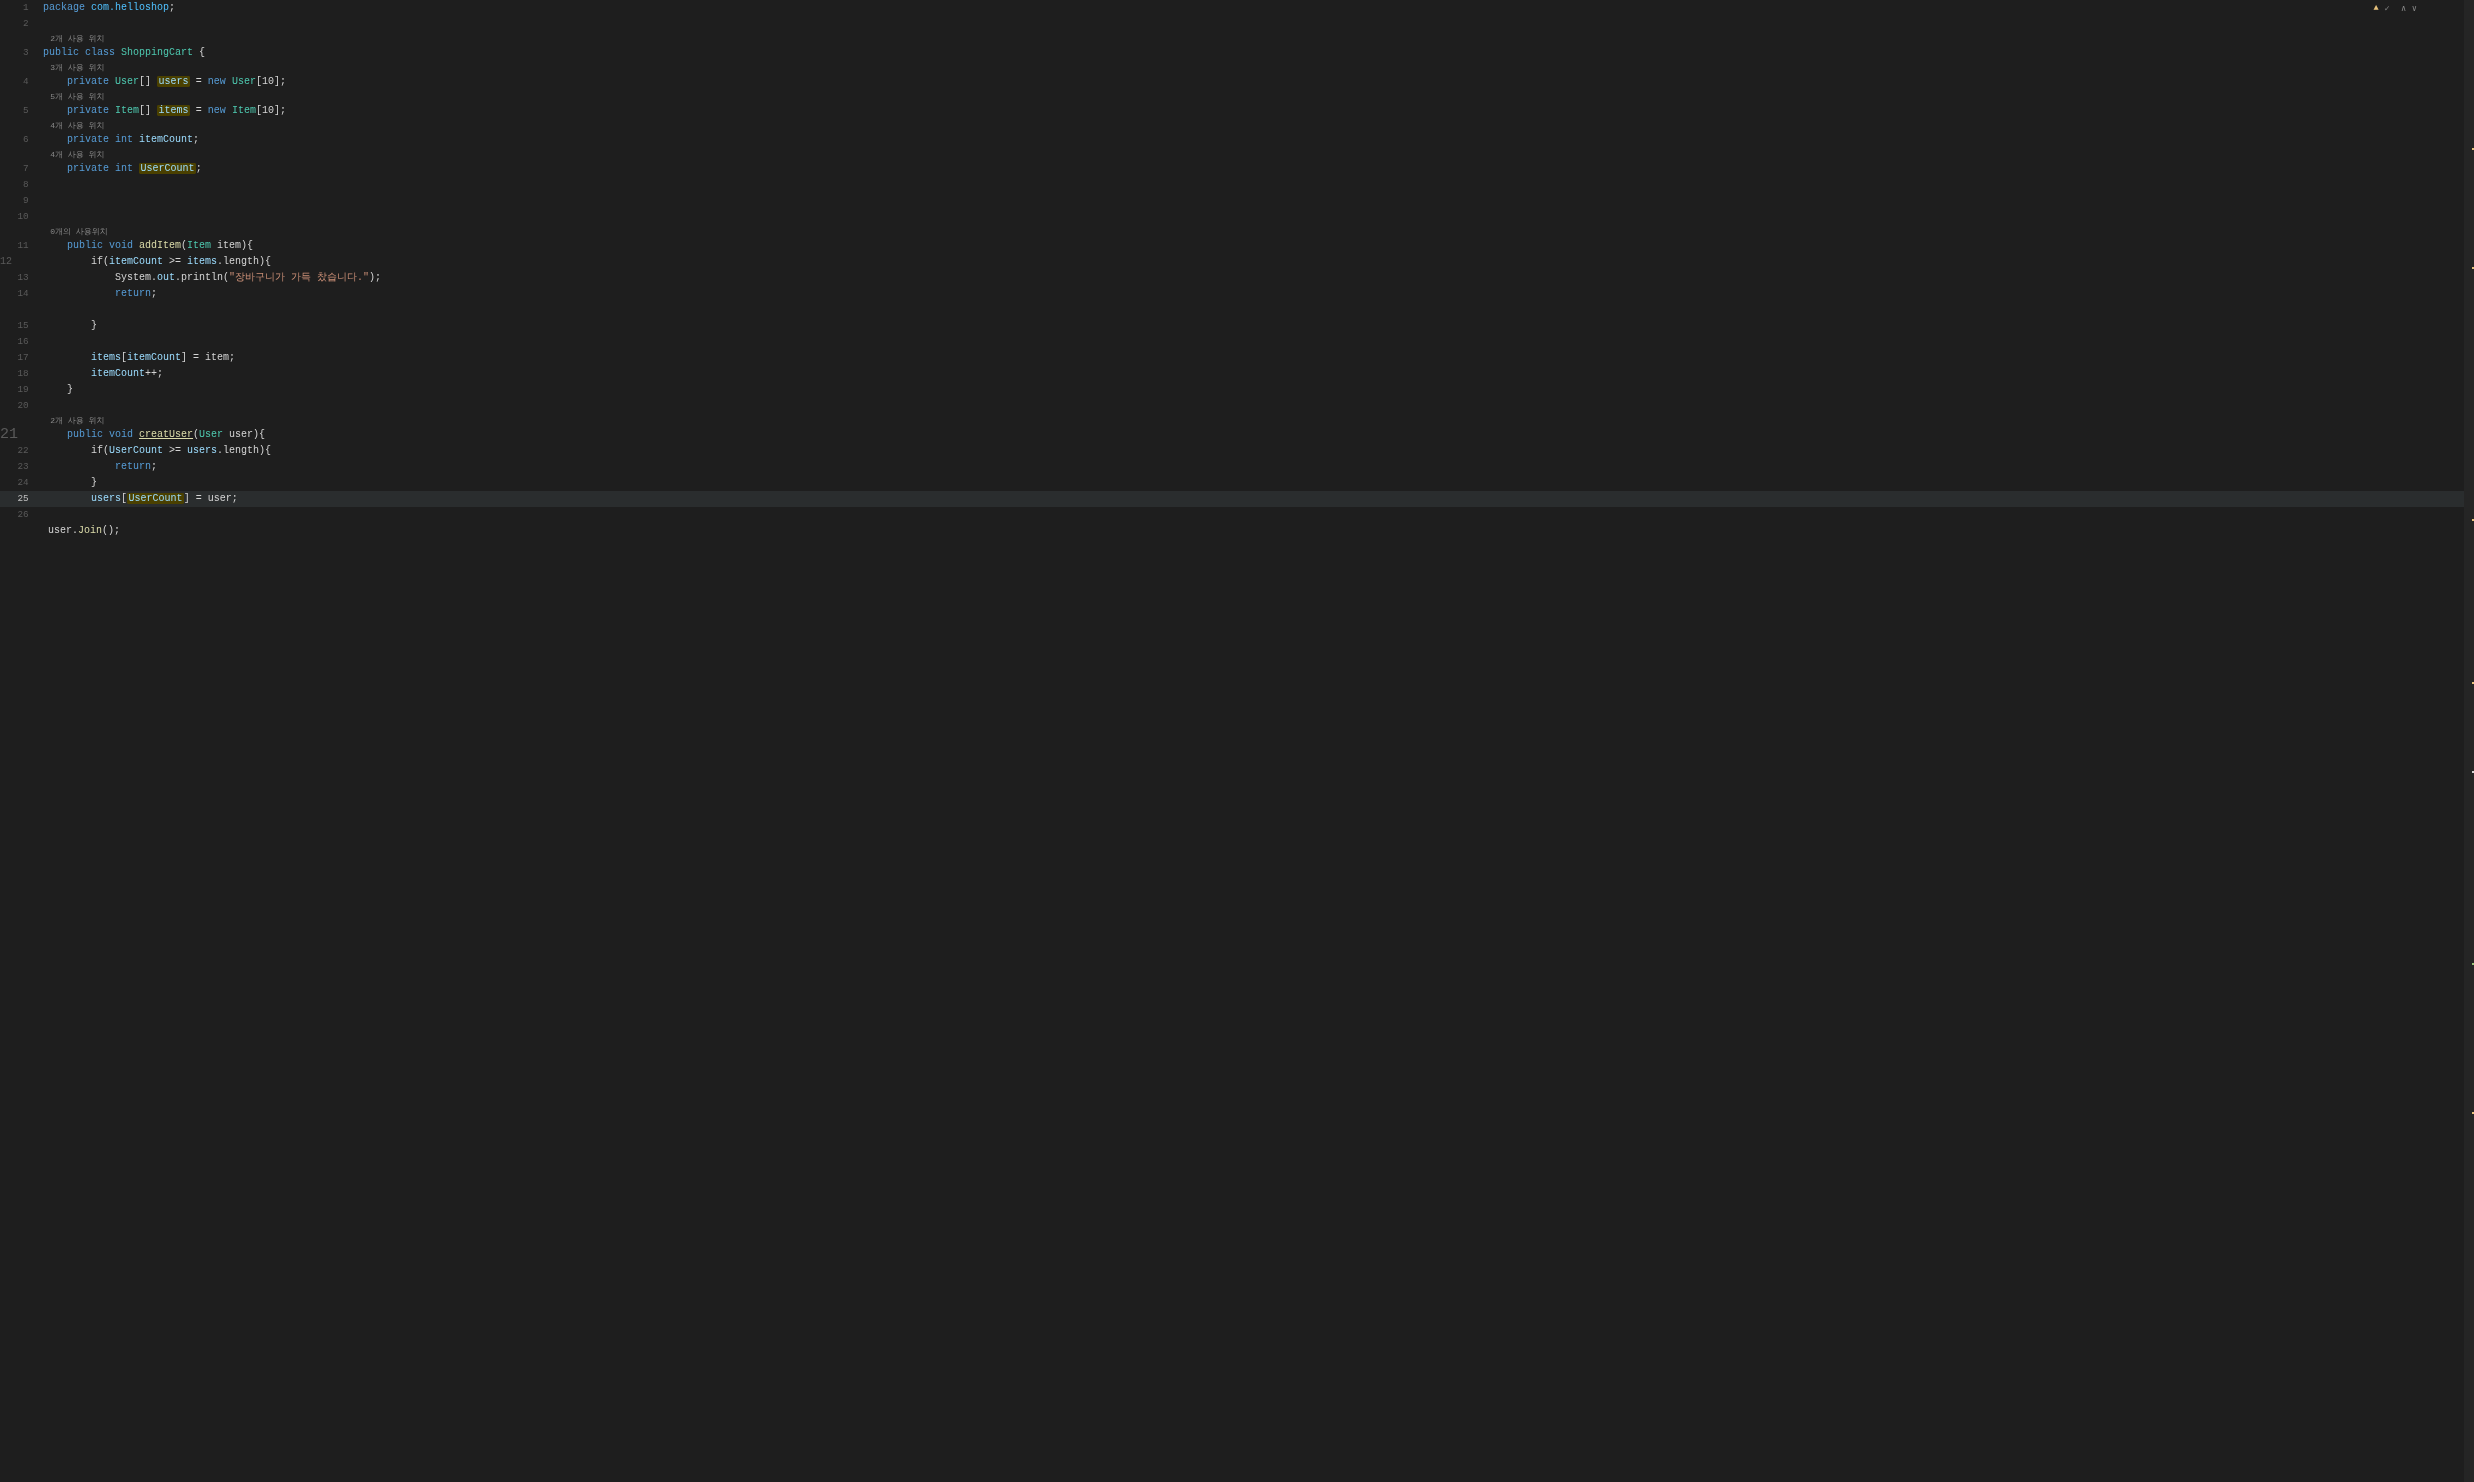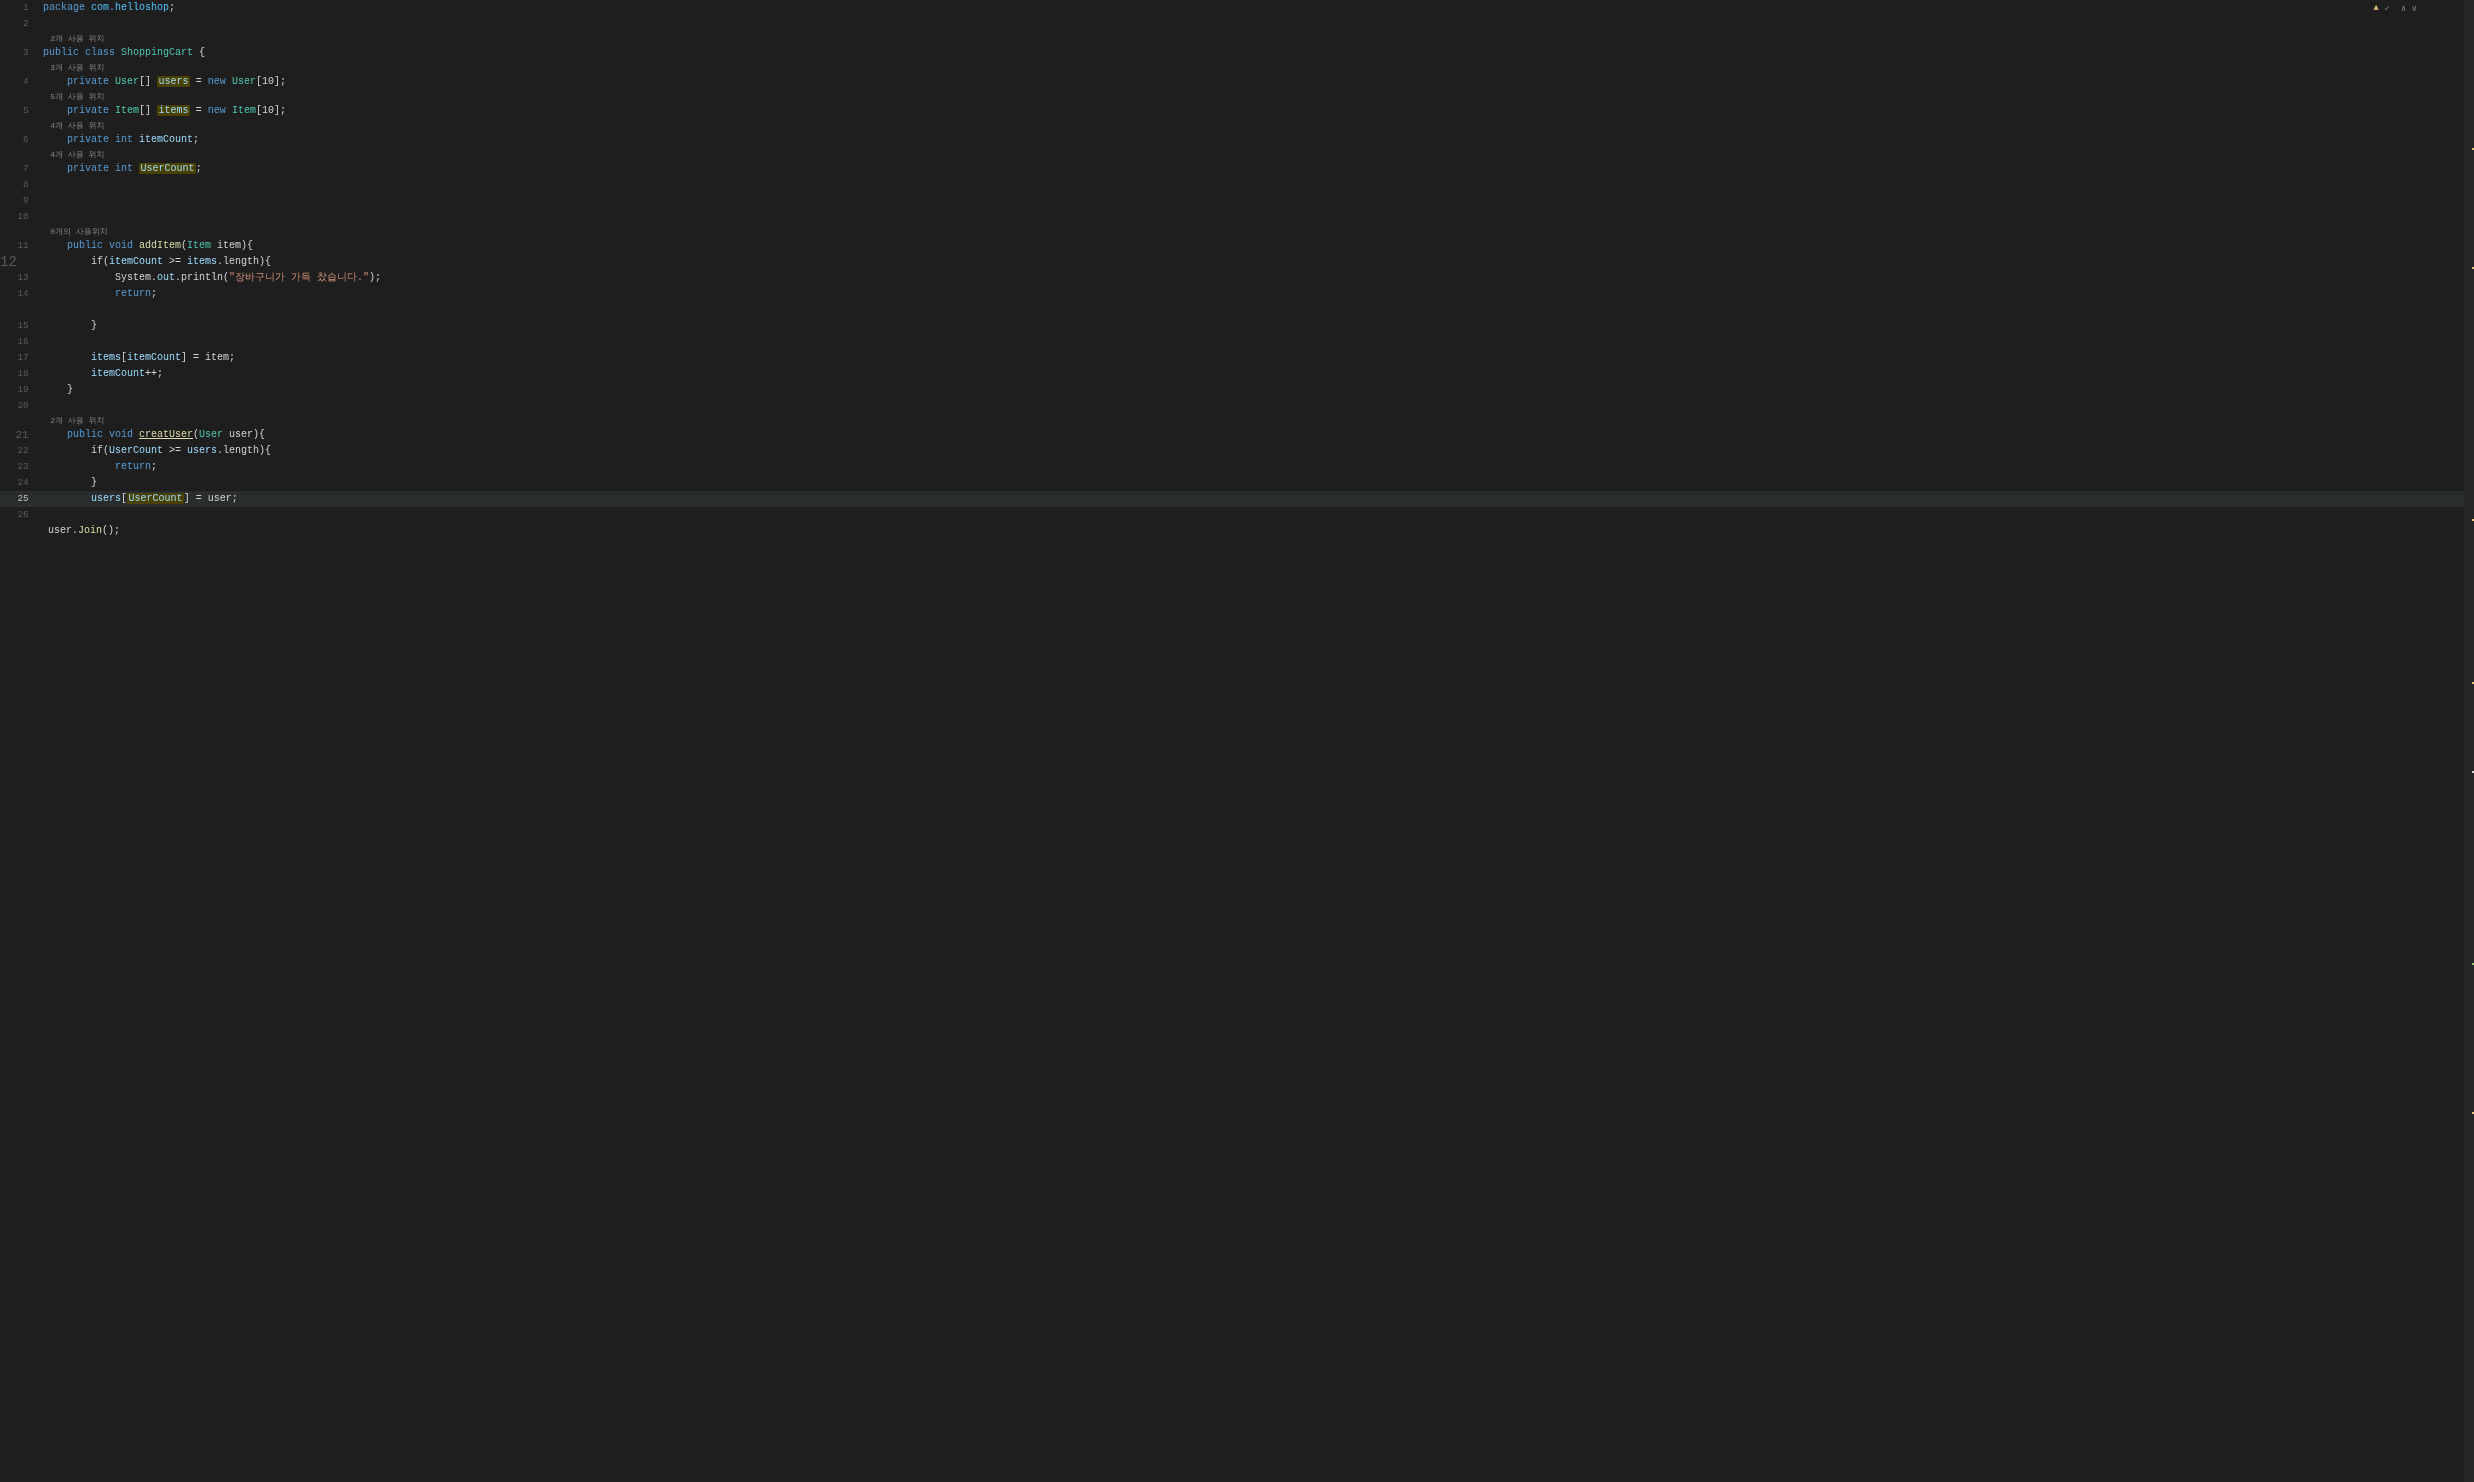--- a/index.html
+++ b/index.html
@@ -134,21 +134,21 @@
     </div>
       <div style="display: flex; height: 13px; line-height: 13px;">
       <span style="width:43px; flex-shrink:0; color:#5a5a5a; text-align:right; padding-right:14.4px; font-size:9.3px;"></span>
       <span style="color:#888888; font-size:8px; padding-left:7.2px;">0개의 사용위치</span>
     </div>
       <div style="display: flex; height: 16px; line-height: 16px;">
       <span style="width:43px; flex-shrink:0; color:#5a5a5a; text-align:right; padding-right:14.4px; font-size:9.3px; height:16px; line-height:16px;">11</span>
       <span style="flex:1; white-space:pre; font-size:10px; height:16px; line-height:16px;"><span style="color:#569cd6;">    public </span><span style="color:#569cd6;">void </span><span style="color:#dcdcaa;margin-top:24px;">addItem</span><span style="color:#d4d4d4;">(</span><span style="color:#4ec9b0;">Item</span><span style="color:#d4d4d4;"> item){</span></span>
     </div>
       <div style="display: flex; height: 16px; line-height: 16px;">
-      <span style="width:43px; flex-shrink:0; color:#5a5a5a; text-align:left; padding-right:14.4px; font-size:14px; height:16px; line-height:16px;">12</span>
+      <span style="width:43px; flex-shrink:0; color:#5a5a5a; text-align:left; padding-right:14.4px; font-size:10px; height:16px; line-height:16px;">12</span>
       <span style="flex:1; white-space:pre; font-size:10px; height:16px; line-height:16px;"><span style="color:#d4d4d4;">        if(</span><span style="color:#9cdcfe;">itemCount</span><span style="color:#d4d4d4;"> &gt;= </span><span style="color:#9cdcfe;">items</span><span style="color:#d4d4d4;">.length){</span></span>
     </div>
       <div style="display: flex; height: 16px; line-height: 16px;">
       <span style="width:43px; flex-shrink:0; color:#5a5a5a; text-align:right; padding-right:14.4px; font-size:9.3px; height:16px; line-height:16px;">13</span>
       <span style="flex:1; white-space:pre; font-size:10px; height:16px; line-height:16px;"><span style="color:#d4d4d4;">            System.</span><span style="color:#9cdcfe;">out</span><span style="color:#d4d4d4;">.println(</span><span style="color:#ce9178;">"장바구니가 가득 찼습니다."</span><span style="color:#d4d4d4;">);</span></span>
     </div>
       <div style="display: flex; height: 16px; line-height: 16px;">
       <span style="width:43px; flex-shrink:0; color:#5a5a5a; text-align:right; padding-right:14.4px; font-size:9.3px; height:16px; line-height:16px;">14</span>
       <span style="flex:1; white-space:pre; font-size:10px; height:16px; line-height:16px;"><span style="color:#569cd6;">            return</span><span style="color:#d4d4d4;">;</span></span>
     </div>
@@ -174,21 +174,21 @@
     </div>
       <div style="display: flex; height: 16px; line-height: 16px;">
       <span style="width:43px; flex-shrink:0; color:#5a5a5a; text-align:right; padding-right:14.4px; font-size:9.3px; height:16px; line-height:16px;">20</span>
       <span style="flex:1; white-space:pre; font-size:10px; height:16px; line-height:16px;"></span>
     </div>
       <div style="display: flex; height: 13px; line-height: 13px;">
       <span style="width:43px; flex-shrink:0; color:#5a5a5a; text-align:right; padding-right:14.4px; font-size:9.3px;"></span>
       <span style="color:#888888; font-size:8px; padding-left:7.2px;">2개 사용 위치</span>
     </div>
       <div style="display: flex; height: 16px; line-height: 16px;">
-      <span style="width:43px; flex-shrink:0; color:#5a5a5a; text-align:right; padding-right:14.4px; font-size:11px; height:16px; line-height:16px;">21</span>
+      <span style="width:43px; flex-shrink:0; color:#5a5a5a; padding-right:14.4px; font-size:15px; height:16px; line-height:16px;">21</span>
       <span style="flex:1; white-space:pre; font-size:10px; height:16px; line-height:16px;"><span style="color:#569cd6;">    public </span><span style="color:#569cd6;">void </span><span style="color:#dcdcaa; text-decoration:underline;">creatUser</span><span style="color:#d4d4d4;">(</span><span style="color:#4ec9b0;">User</span><span style="color:#d4d4d4;"> user){</span></span>
     </div>
       <div style="display: flex; height: 16px; line-height: 16px;">
       <span style="width:43px; flex-shrink:0; color:#5a5a5a; text-align:right; padding-right:14.4px; font-size:9.3px; height:16px; line-height:16px;">22</span>
       <span style="flex:1; white-space:pre; font-size:10px; height:16px; line-height:16px;"><span style="color:#d4d4d4;">        if(</span><span style="color:#9cdcfe;">UserCount</span><span style="color:#d4d4d4;"> &gt;= </span><span style="color:#9cdcfe;">users</span><span style="color:#d4d4d4;">.length){</span></span>
     </div>
       <div style="display: flex; height: 16px; line-height: 16px;">
       <span style="width:43px; flex-shrink:0; color:#5a5a5a; text-align:right; padding-right:14.4px; font-size:9.3px; height:16px; line-height:16px;">23</span>
       <span style="flex:1; white-space:pre; font-size:10px; height:16px; line-height:16px;"><span style="color:#569cd6;">            return</span><span style="color:#d4d4d4;">;</span></span>
     </div>

